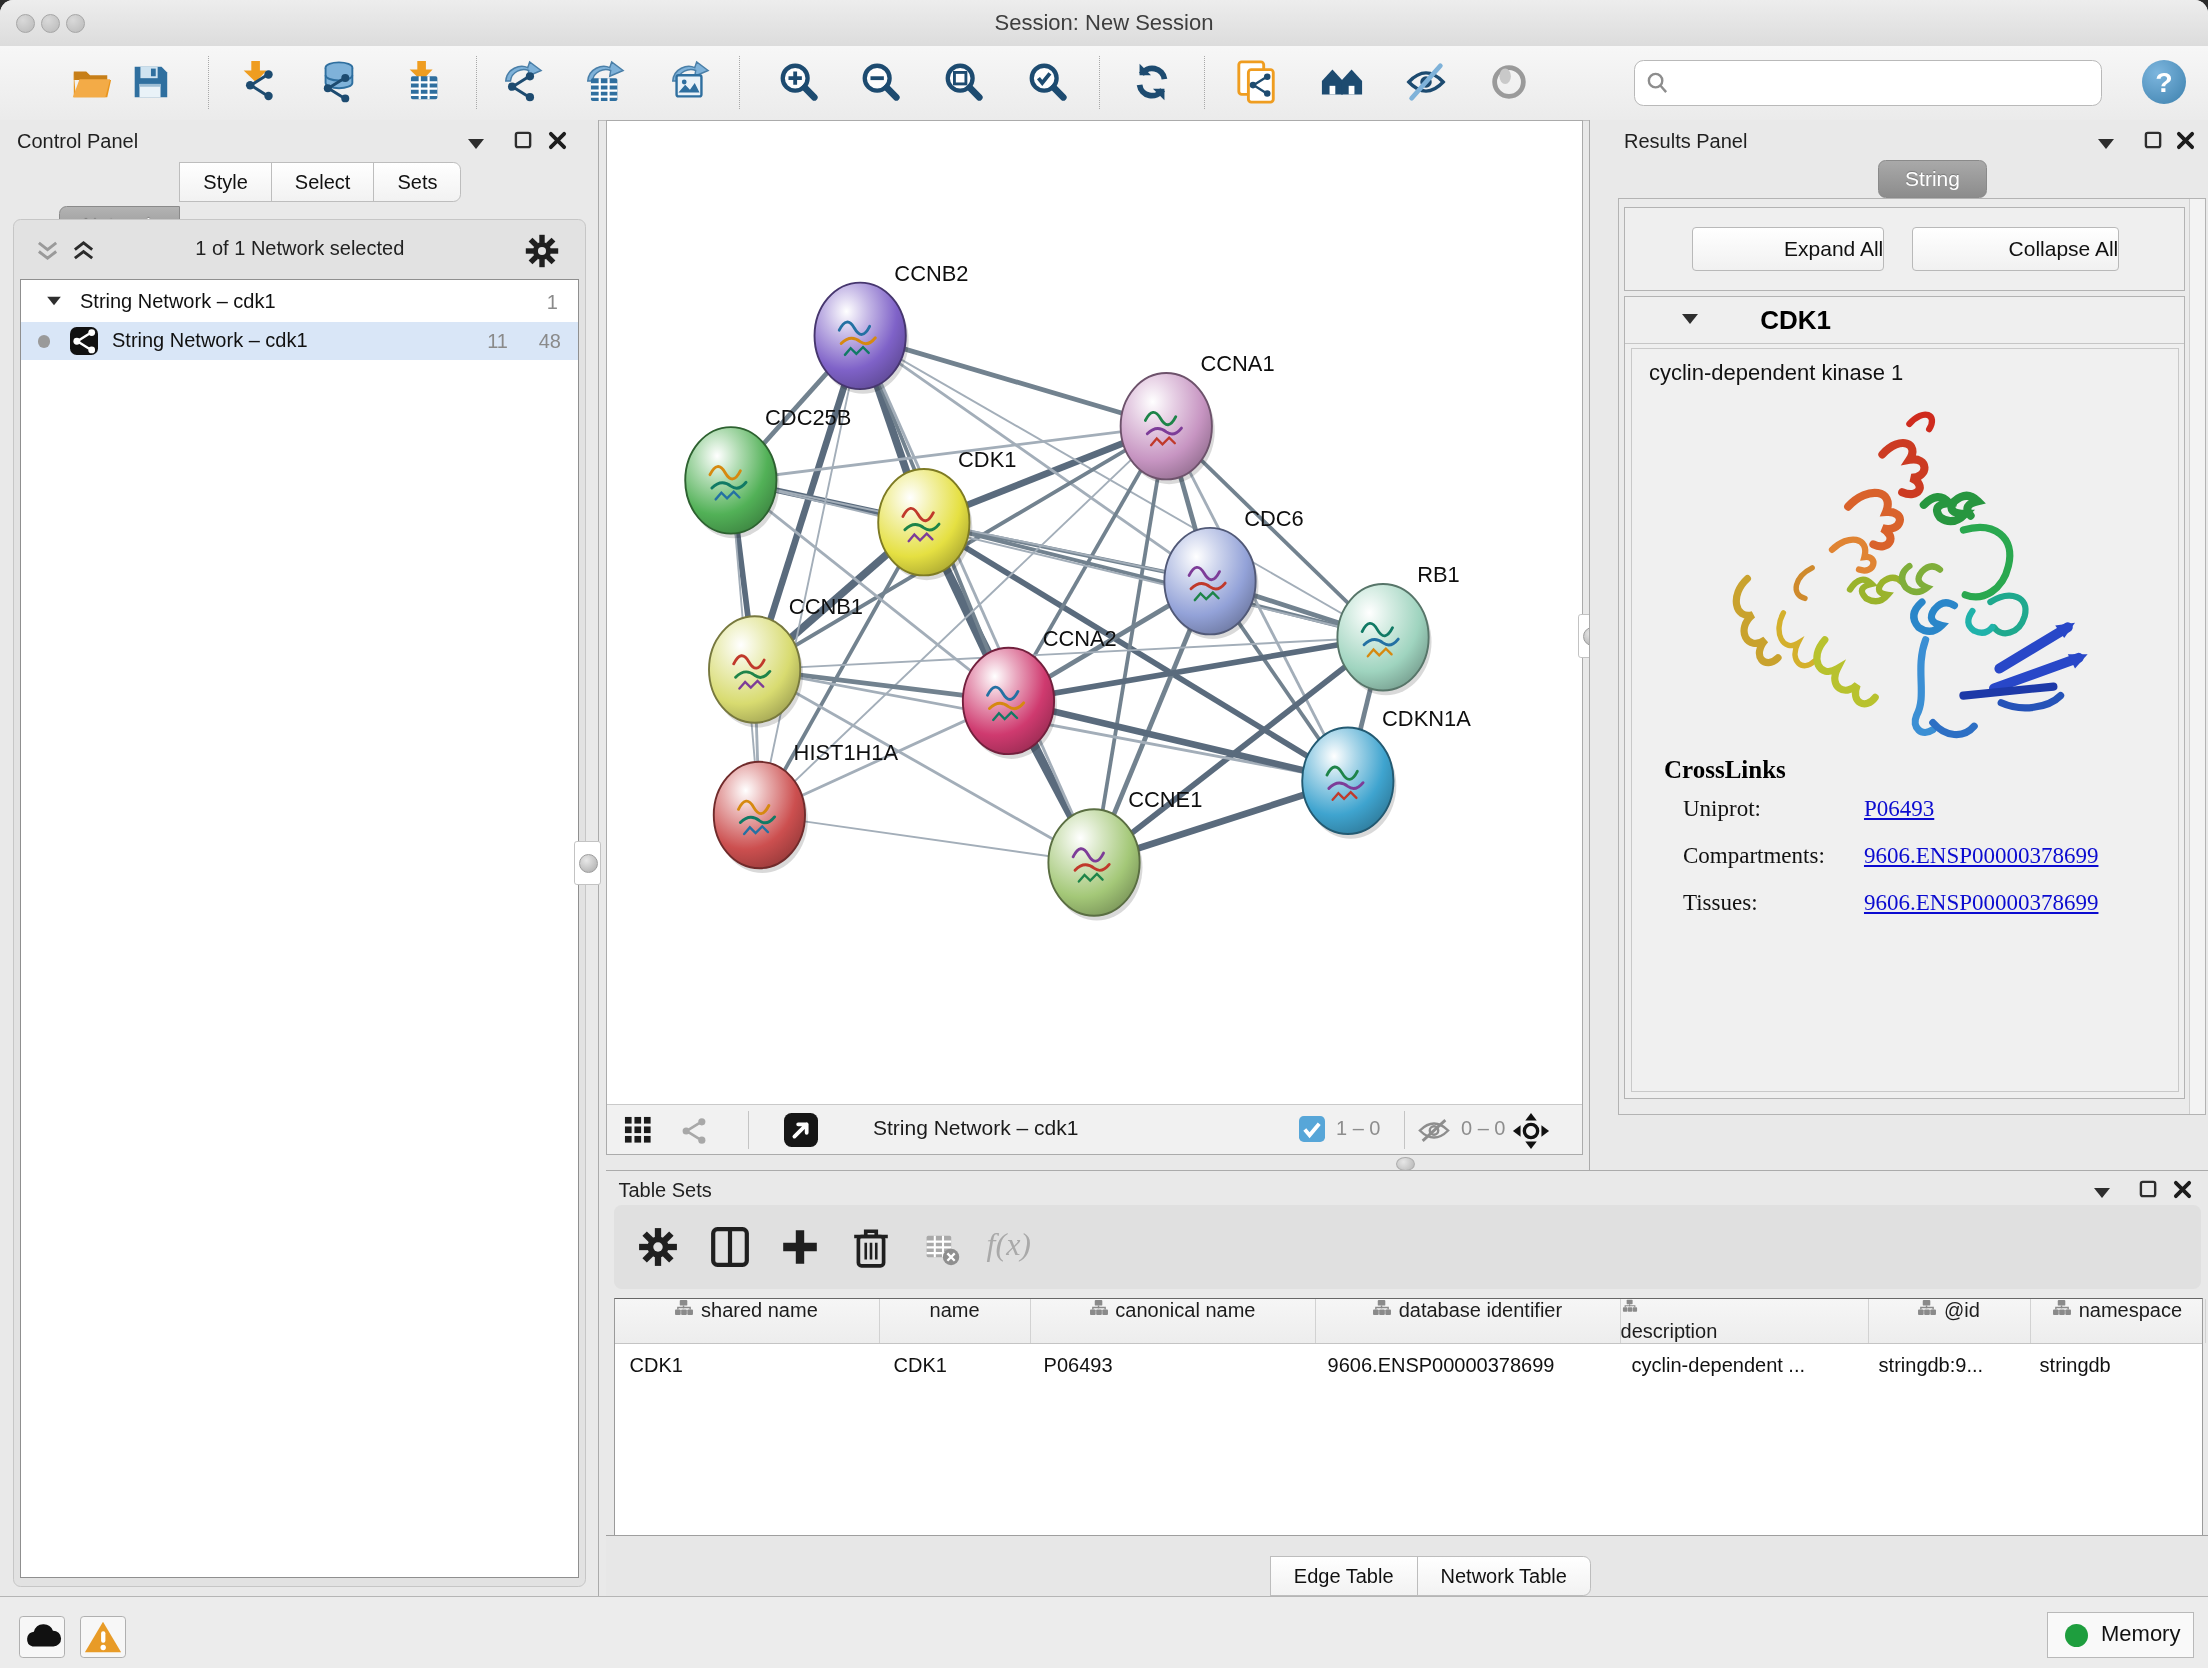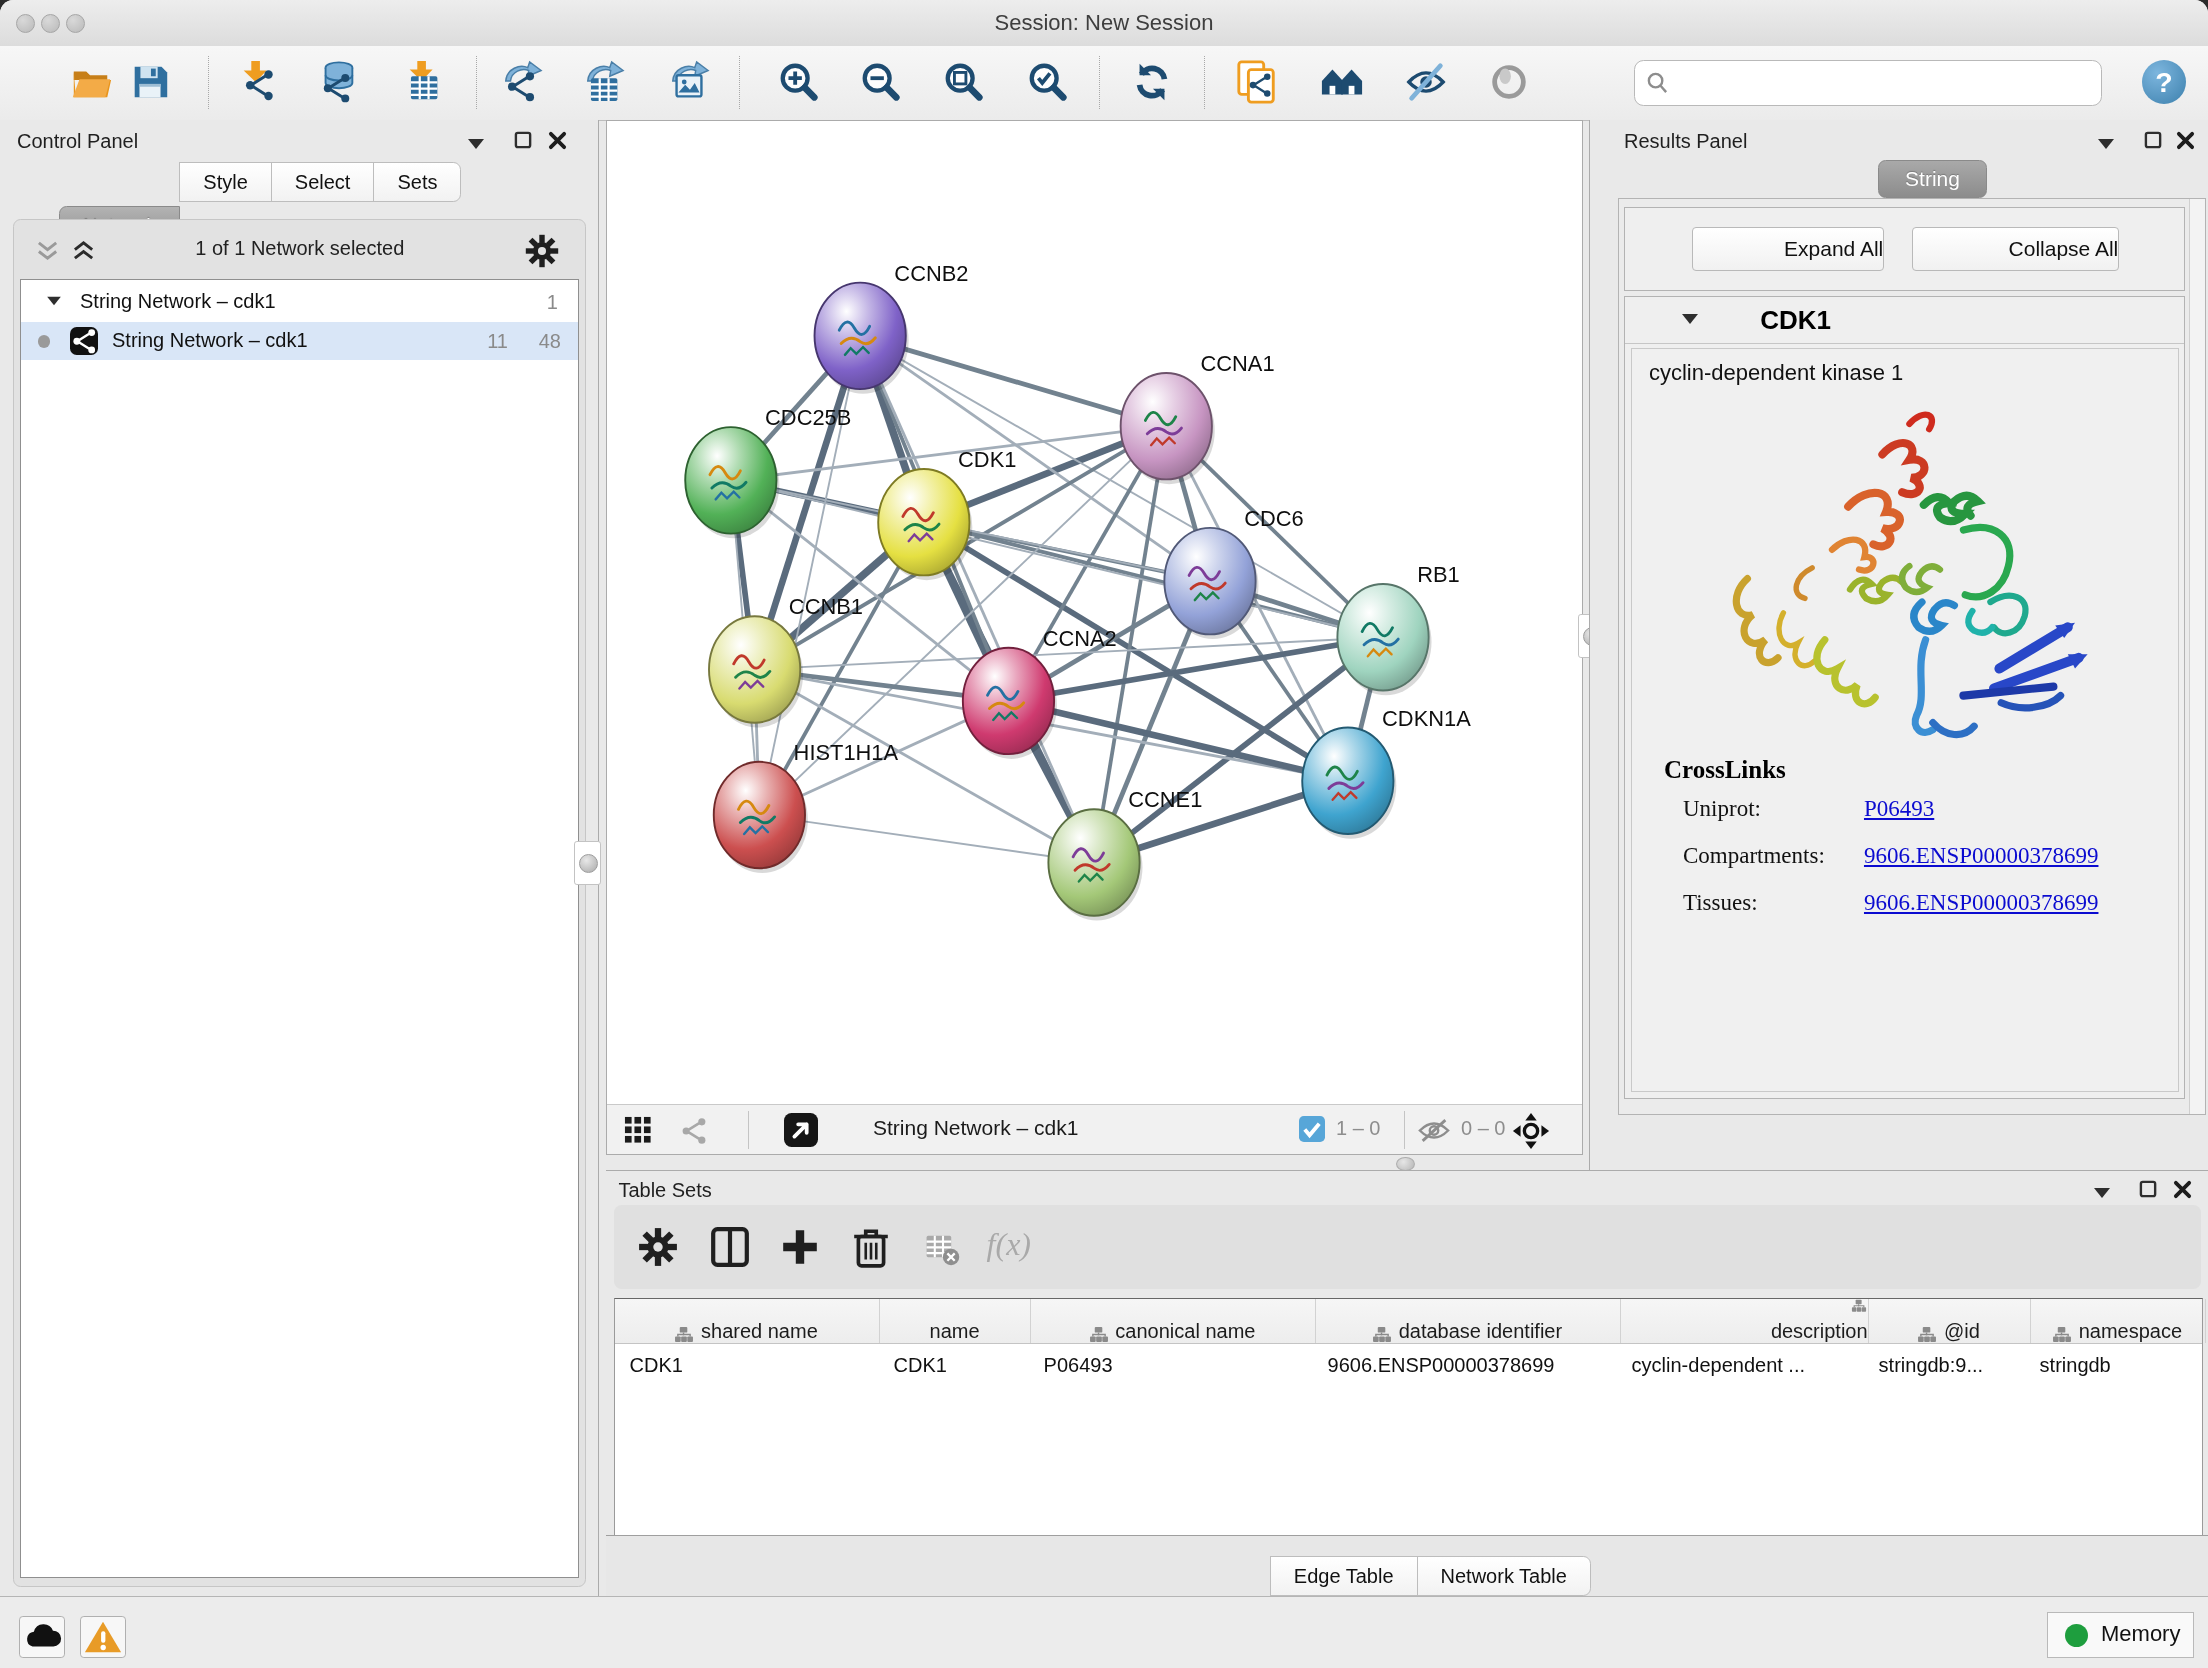--- a/index.html
+++ b/index.html
@@ -82,21 +82,21 @@
   .xl-row{height:47px;font-family:"Liberation Serif","DejaVu Serif",serif;font-size:23px;}
   .xl-label{display:inline-block;width:181px;color:#111;}
   .xl-val{color:#0b0bd0;text-decoration:underline;}
   
   #table-panel{position:absolute;left:606px;top:1170px;width:1603px;height:426px;background:#e9e9e9;border-top:1px solid #ababab;}
   #tp-title{position:absolute;left:12.4px;top:7.6px;}
   #tp-toolbar{position:absolute;left:7.6px;top:34px;width:1587px;height:84px;background:#e0e0e0;border-radius:7.6px;}
   .tp-icon{position:absolute;top:21px;width:42px;height:42px;}
   #tp-table{position:absolute;left:7.6px;top:127px;width:1587px;height:236px;background:#fff;border:1px solid #9a9a9a;border-top:1.9px solid #666;}
   #tbl-head{display:flex;height:44px;background:linear-gradient(#f6f6f6,#ededed);border-bottom:1px solid #c4c4c4;}
-  .th{display:flex;align-items:flex-end;justify-content:center;gap:7.6px;border-right:1px solid #d2d2d2;
+  .th{display:flex;align-items:flex-start;justify-content:center;gap:7.6px;border-right:1px solid #d2d2d2;
     font-size:20px;color:#1c1c1c;overflow:hidden;white-space:nowrap;flex:0 0 auto;}
   .tbl-row{display:flex;height:42px;}
   .td{padding-left:15px;line-height:42px;font-size:20px;color:#111;overflow:hidden;white-space:nowrap;flex:0 0 auto;}
   #tp-hscroll{position:absolute;left:9.5px;top:335px;width:1584px;height:19px;background:#fafafa;border:1px solid #e0e0e0;border-radius:9.5px;}
   #tp-hthumb{position:absolute;left:3.8px;top:1.9px;width:171px;height:13.3px;background:#c6c6c6;border-radius:6.7px;}
   #tp-tabsrow{position:absolute;left:0;top:364px;width:100%;height:62px;background:#e7e7e7;border-top:1px solid #9f9f9f;}
   #tbl-tabs{position:absolute;left:516px;top:20px;display:flex;}
   
   #status-bar{position:absolute;left:0;top:1596px;width:2208px;height:72px;background:#ececec;border-top:1px solid #b5b5b5;}
   .sb-btn{position:absolute;top:19px;width:44px;height:40px;background:#f7f7f7;border:1px solid #b0b0b0;border-radius:3.8px;}

